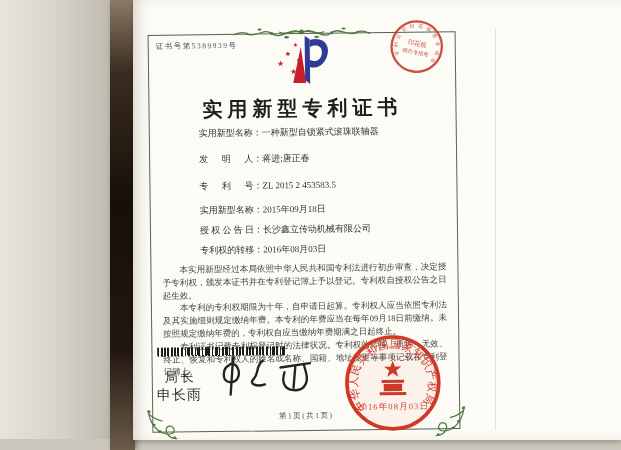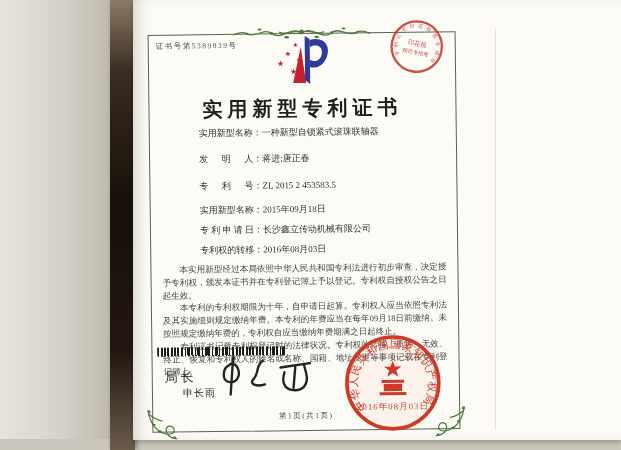--- a/index.html
+++ b/index.html
@@ -51,21 +51,21 @@
     line-height:12.8px; text-align:justify; color:#44423f; }
   .paras p { text-indent:2em; }
 
   .barcode { position:absolute; left:6px; top:313px; width:129px; height:9px;
     background:
       repeating-linear-gradient(90deg,#1c1c1c 0 1px,transparent 1px 5px),
       repeating-linear-gradient(90deg,#1c1c1c 0 1.6px,transparent 1.6px 3.4px);
   }
 
   .signer-title { position:absolute; left:13px; top:334px; font-size:13px; letter-spacing:3px; color:#2e2e2e; }
-  .signer-name  { position:absolute; left:31px; top:352px; font-size:10px; letter-spacing:1px; color:#2e2e2e; }
+  .signer-name  { position:absolute; left:5px; top:352px; font-size:14px; letter-spacing:1px; color:#2e2e2e; }
   .signature { position:absolute; left:60px; top:318px; }
 
   .gov-seal { position:absolute; left:190px; top:300px; }
 
   .page-footer { position:absolute; left:0; right:0; top:378px; text-align:center;
     font-size:7.5px; letter-spacing:1.5px; color:#4a4a4a; }
 
   .tax-stamp { position:absolute; left:240px; top:-14px; transform:rotate(12deg); opacity:.88; }
 
   svg text { font-family:"Liberation Serif","DejaVu Serif",serif; }
@@ -158,21 +158,21 @@
         <span class="flabel">专利号</span>
           <span class="fcolon">：</span>
           <span class="fvalue">ZL 2015 2 453583.5</span>
       </div>
       <div class="field-row">
         <span class="flabel">实用新型名称</span>
           <span class="fcolon">：</span>
           <span class="fvalue">2015年09月18日</span>
       </div>
       <div class="field-row">
-        <span class="flabel">专利申请日</span>
+        <span class="flabel">授权公告日</span>
           <span class="fcolon">：</span>
           <span class="fvalue">长沙鑫立传动机械有限公司</span>
       </div>
       <div class="field-row">
         <span class="flabel">专利权的转移</span>
           <span class="fcolon">：</span>
           <span class="fvalue">2016年08月03日</span>
       </div>
     </div>
 

